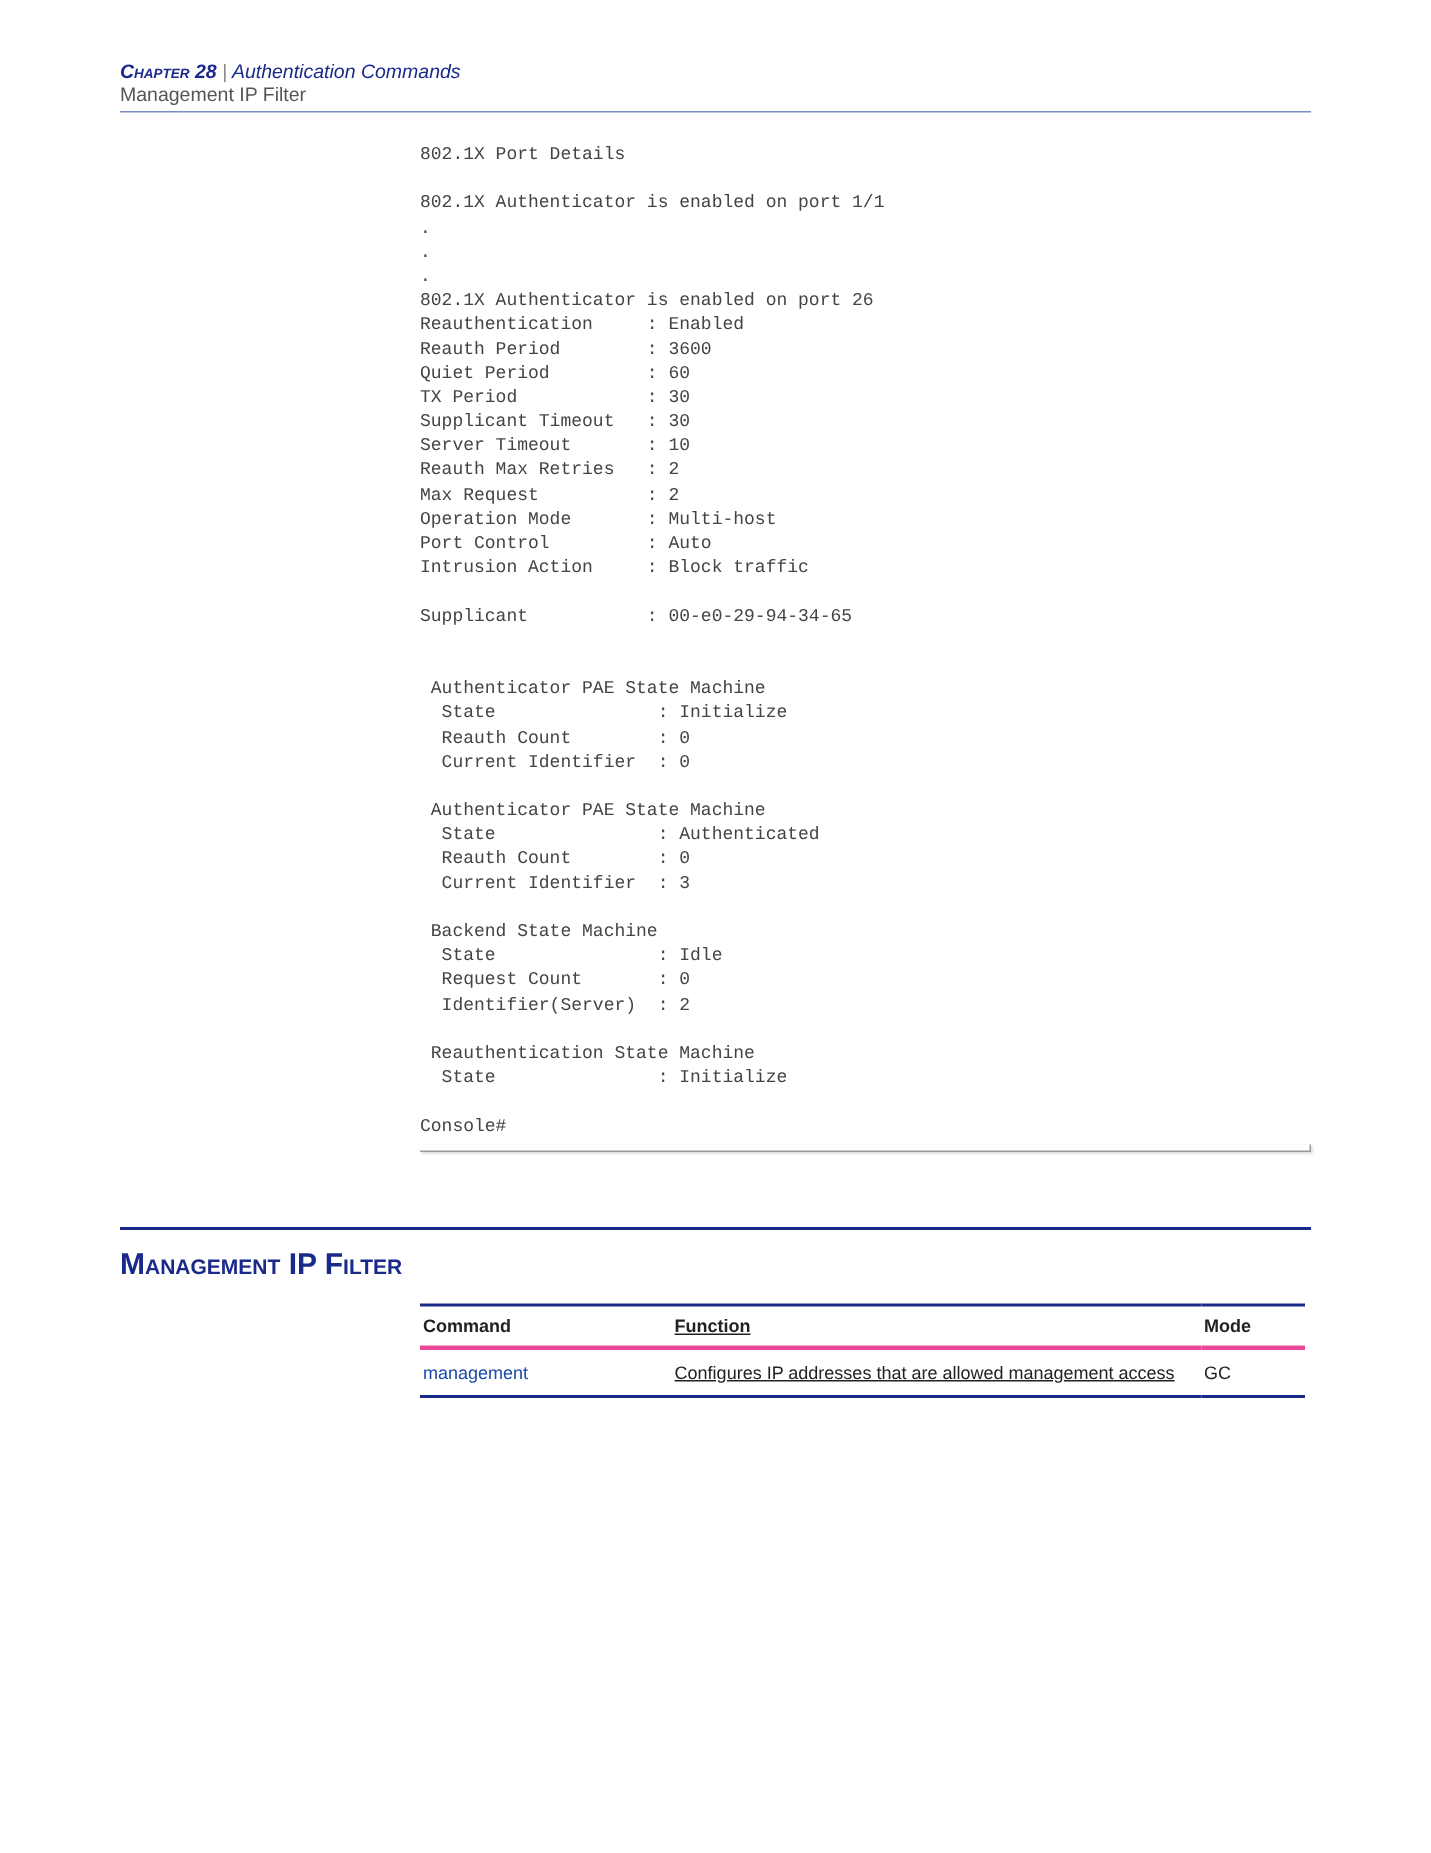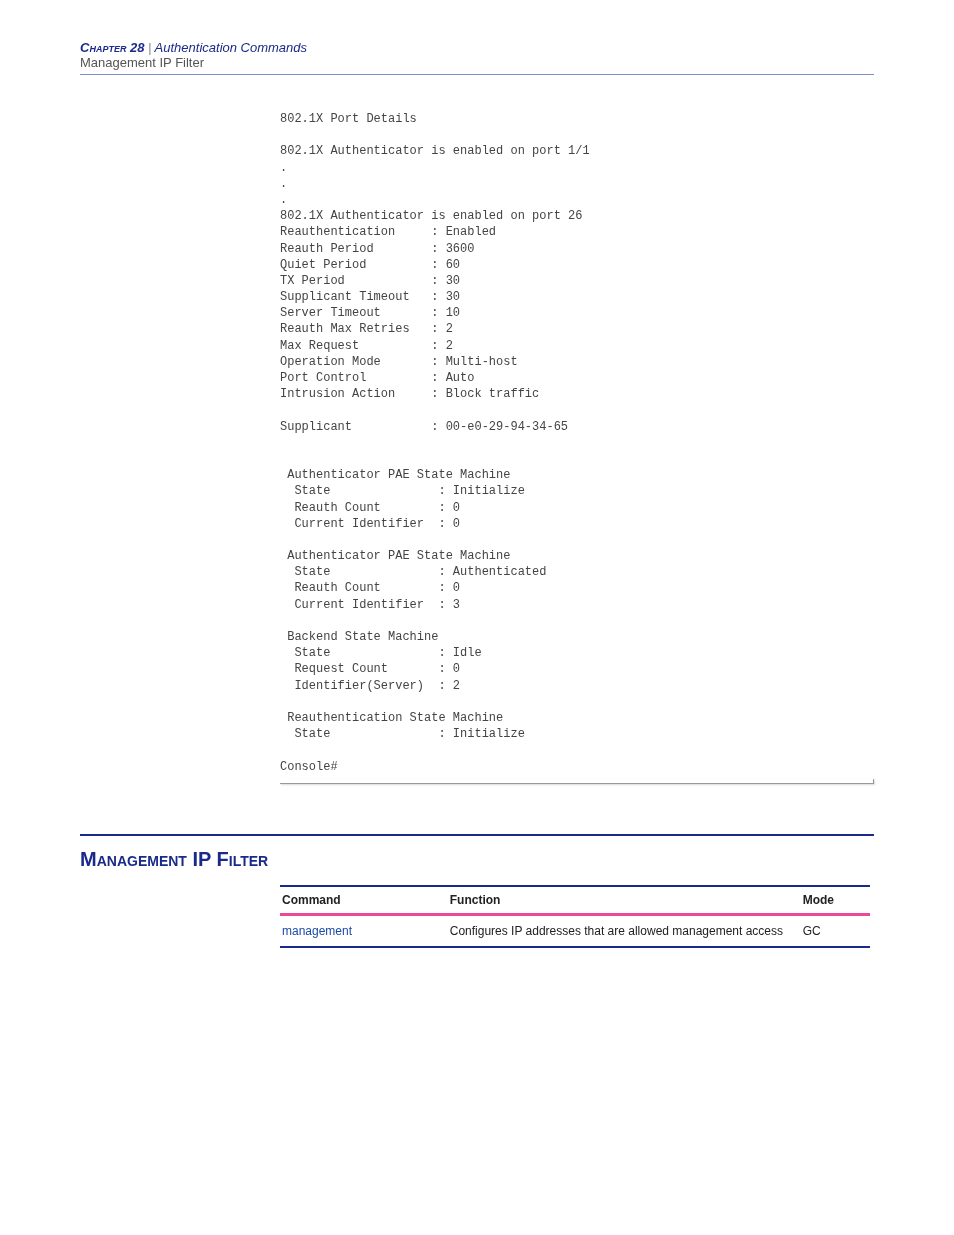--- a/index.html
+++ b/index.html
@@ -34,21 +34,21 @@
   }
   .chapter-title {
     color: #1a2a8a;
   }
   .subheader {
     color: #555;
     font-size: 13px;
   }
   .code-block-wrap {
     margin-left: 200px;
-    margin-top: 36px;
+    margin-top: 20px;
   }
   pre.code-block {
     font-family: "Courier New", Courier, monospace;
     font-size: 12px;
     line-height: 1.35;
     color: #444;
     white-space: pre;
     margin: 0;
   }
   .code-bottom {
@@ -103,21 +103,21 @@
     color: #222;
     margin-top: 16px;
   }
   table.cmd-table tbody tr:last-child td {
     border-bottom: 2px solid #1a2a8a;
   }
   .cmd-link {
     color: #1a4aaa;
   }
   .td-cmd { width: 160px; }
-  .td-func { width: 350px; }
+  .td-func { width: 350px; text-decoration: underline; }
   .td-mode { width: 60px; }
   .page-footer {
     text-align: center;
     color: #1a2a8a;
     font-size: 13px;
     margin-top: 120px;
   }
 </style>
 </head>
 <body>

